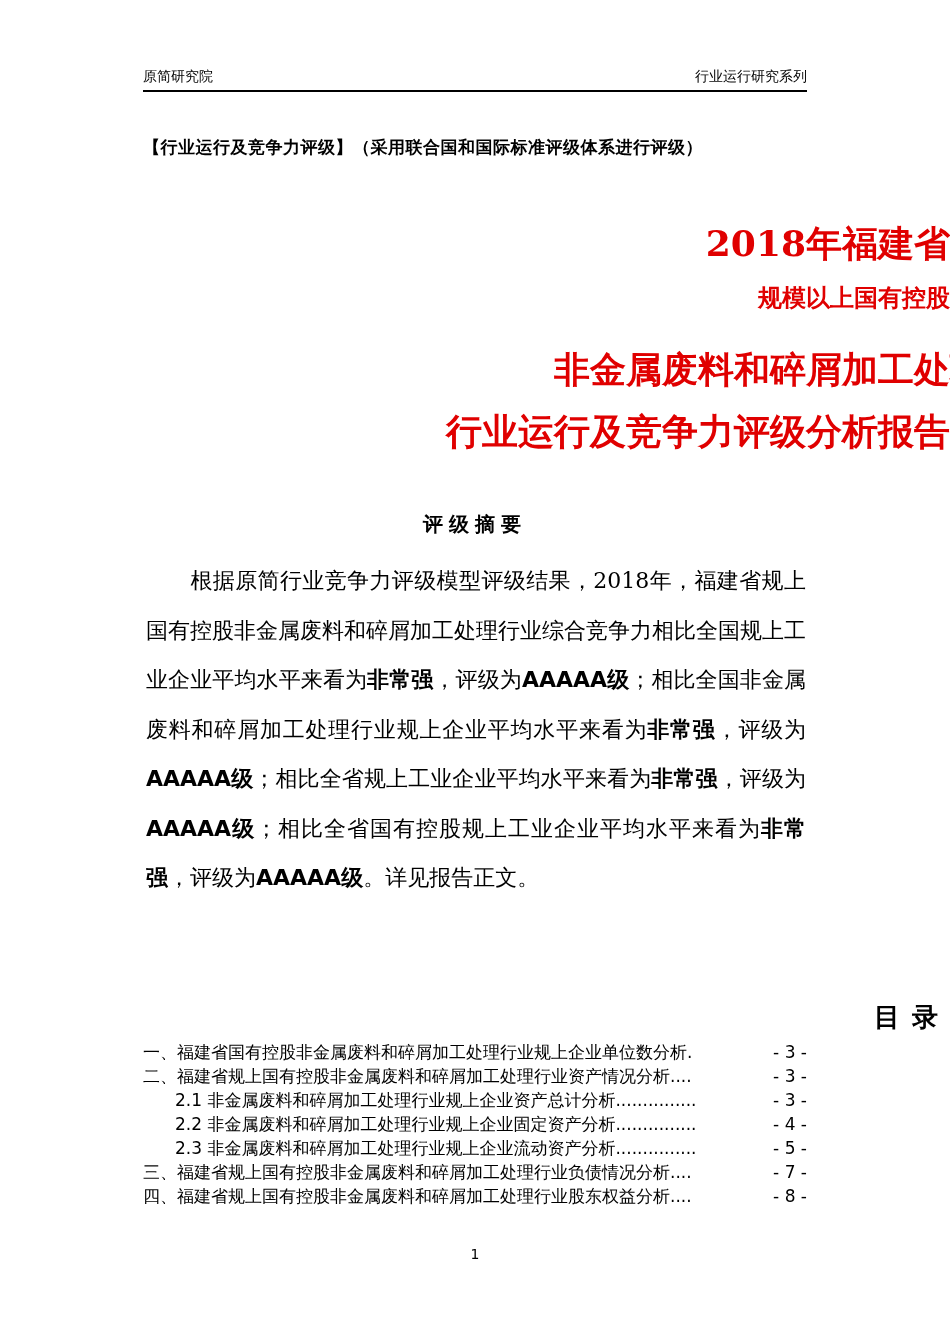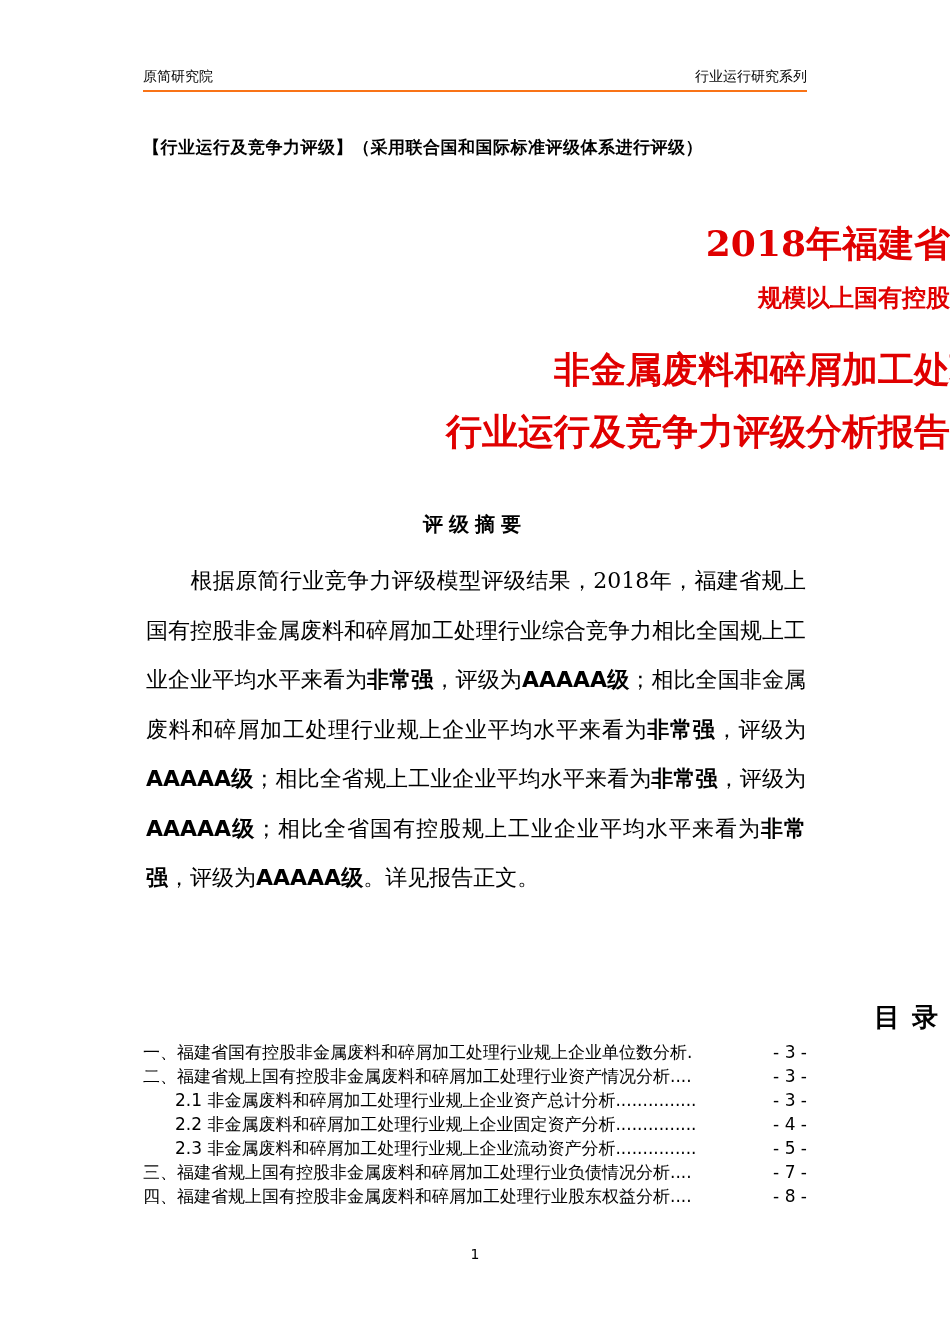--- a/index.html
+++ b/index.html
@@ -1,17 +1,17 @@
 <!DOCTYPE html>
 <html><head>
 <meta charset="utf-8">
 <style>
   html, body { margin:0; padding:0; background:#ffffff; }
   body { width:950px; height:1344px; position:relative; overflow:hidden; font-family:"DejaVu Sans", sans-serif; color:#000; }
-  .header { position:absolute; left:143px; top:66px; width:664px; height:24px; border-bottom:2px solid #f97316; font-size:14px; }
+  .header { position:absolute; left:143px; top:66px; width:664px; height:24px; border-bottom:2px solid #000000; font-size:14px; }
   .header .l { position:absolute; left:0; top:2px; }
   .header .r { position:absolute; right:0; top:2px; }
   .tag { position:absolute; left:143px; top:136px; font-size:17px; font-weight:bold; white-space:nowrap; letter-spacing:0.5px; }
   .title { position:absolute; left:0; width:950px; text-align:right; color:#e00000; font-weight:bold; font-family:"DejaVu Serif", serif; }
   .t1 { top:220px; font-size:36px; }
   .t2 { top:282px; font-size:24px; }
   .t3 { top:346px; font-size:36px;margin-left:36px; }
   .t4 { top:408px; font-size:36px; }
   .sum-h { position:absolute; left:0; width:950px; text-align:center; top:511px; font-size:20px; font-weight:bold; letter-spacing:6px; }
   .para { position:absolute; left:146px; top:556px; width:660px; font-size:22px; line-height:49.5px; font-family:"DejaVu Serif", serif; text-align:justify; }

